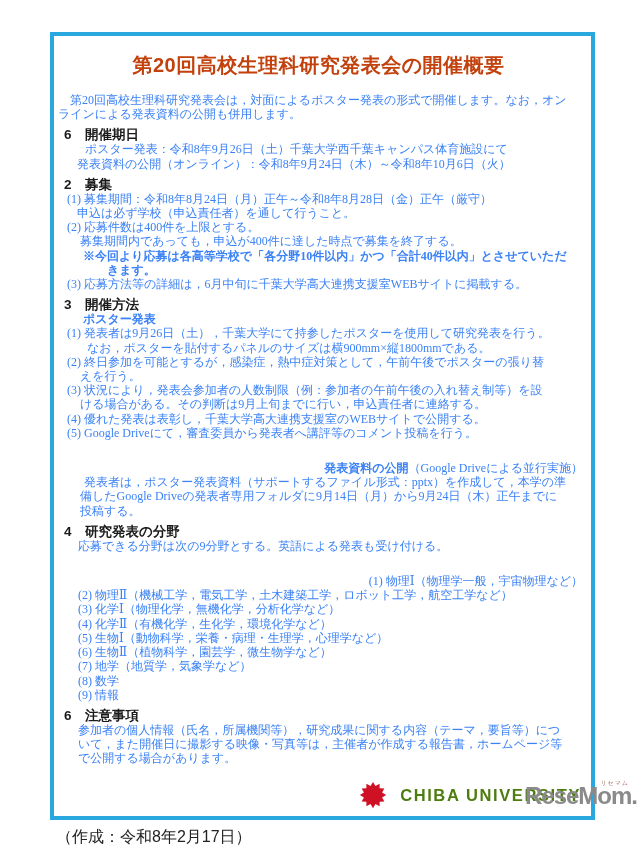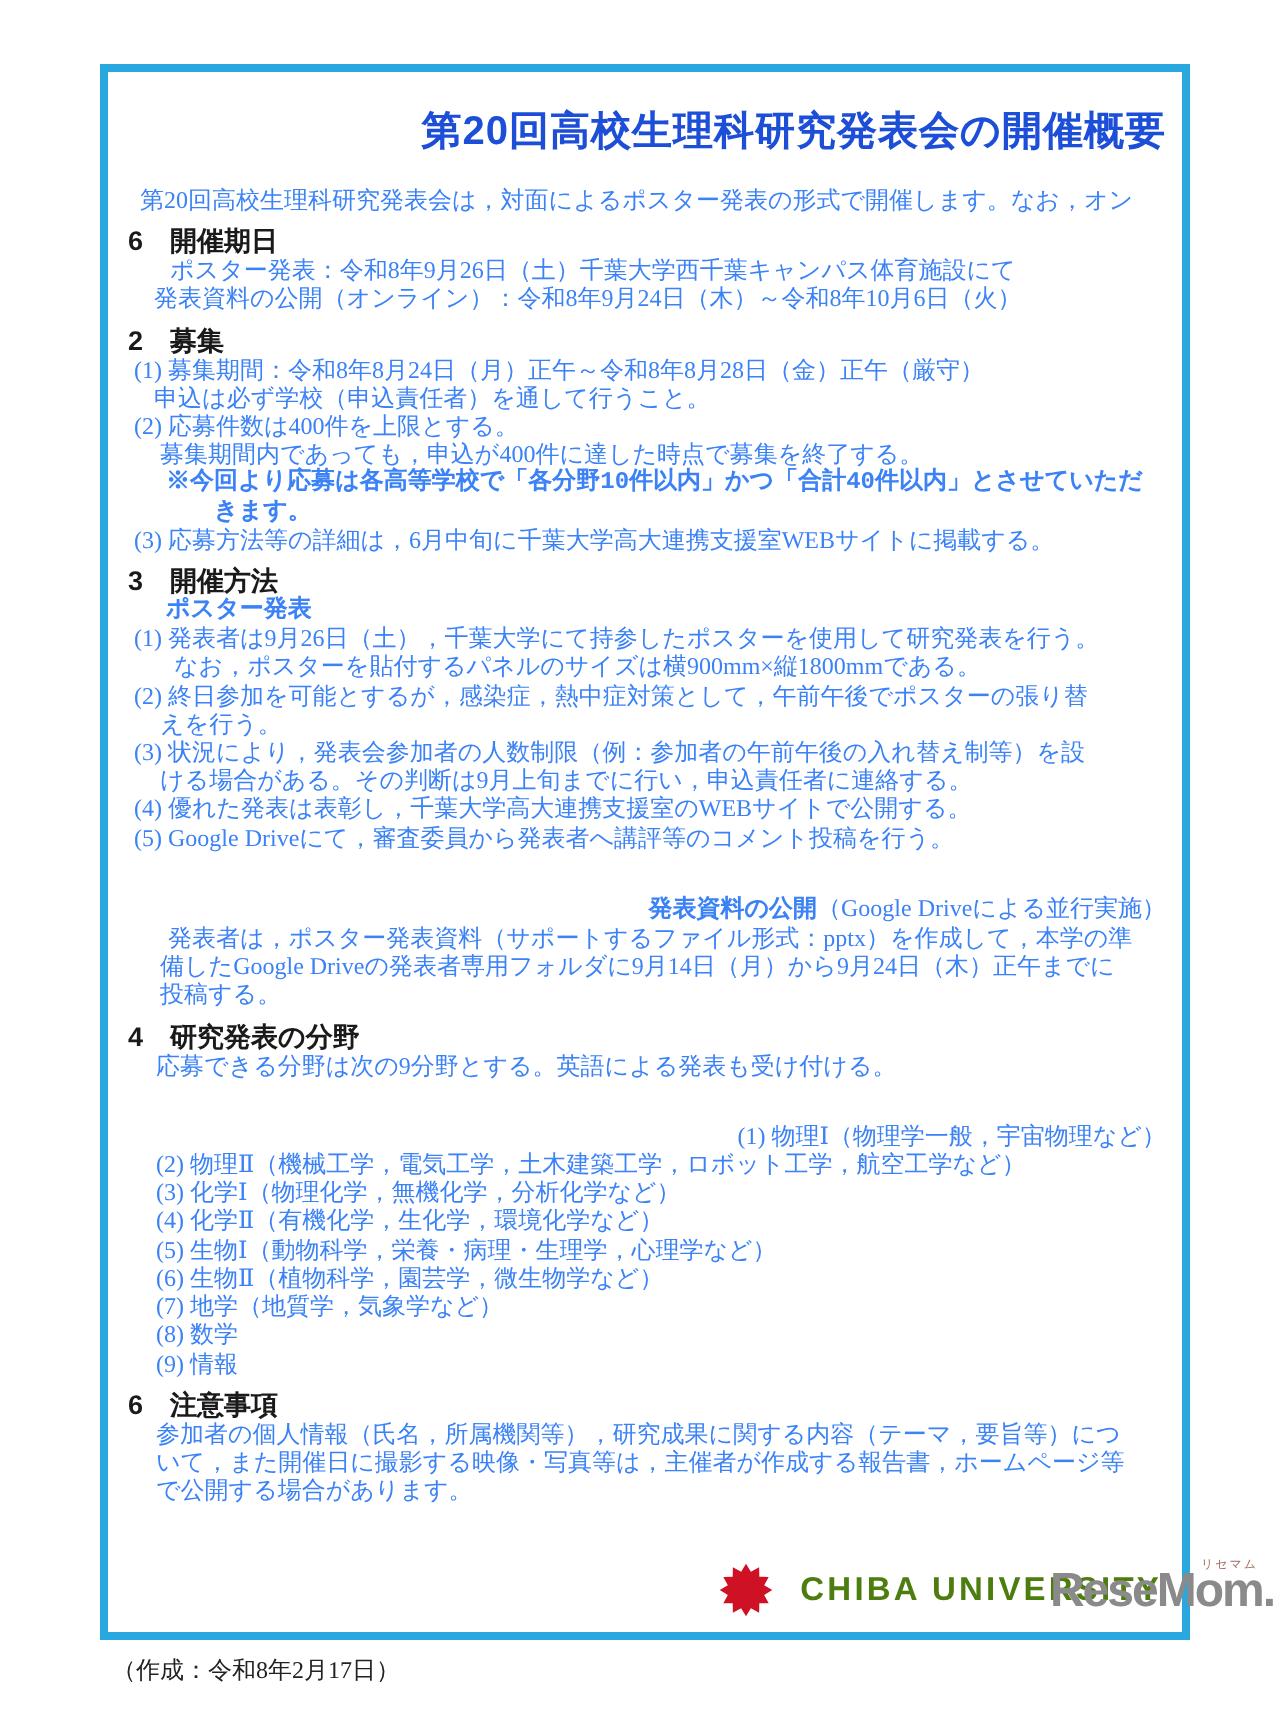--- a/index.html
+++ b/index.html
@@ -17,41 +17,41 @@
     width: 545px; height: 788px;
     border: 4px solid #29a8e0;
     background: #ffffff;
     overflow: hidden;
   }
   .inner { padding: 10px 8px 0 0; position: relative; height: 100%; }
   .title {
     font-family: "Liberation Sans", "DejaVu Sans", sans-serif;
     font-weight: bold;
     font-size: 20px;
-    text-align: right;
+    text-align: center;
     letter-spacing: 0.5px;
     margin: 6px 0 14px 0;
-    color: #1d4ed8;
+    color: #c2410c;
   }
   .ln {
     font-size: 12px;
     line-height: 14.2px;
     white-space: nowrap;
     color: #3b82f6;
   }
   .sec-head {
     font-family: "Liberation Sans", "DejaVu Sans", sans-serif;
     font-weight: bold;
     font-size: 13.5px;
     line-height: 15px;
     margin-top: 6px;
     margin-left: 10px;
     white-space: nowrap;
   }
-  .b { font-family: Liberation Mono, monospace; font-weight: bold; }
+  .b { font-family: Liberation Serif, serif; font-weight: bold; }
   
   .m4  { margin-left: 4px; }
   .m13 { margin-left: 13px; }
   .m23 { margin-left: 23px; }
   .m24 { margin-left: 24px; }
   .m26 { margin-left: 26px; }
   .m29 { margin-left: 29px; }
   .m30 { margin-left: 30px; }
   .m31 { margin-left: 31px; }
   .m33 { margin-left: 33px; }
@@ -66,22 +66,22 @@
     font-family: "Liberation Sans", "DejaVu Sans", sans-serif;
     font-size: 16.5px;
     font-weight: 600;
     letter-spacing: 1.6px;
     color: #4d7c0f;
     white-space: nowrap;
   }
   .created {
     position: absolute;
     left: 56px; top: 827px;
-    font-family: Liberation Serif, serif;
-    font-size: 12px;
+    font-family: Liberation Sans, sans-serif;
+    font-size: 16px;
     color: #222;
     white-space: nowrap;
   }
   .resemom {
     position: absolute;
     right: 3px; top: 784px;
     color: #8a8a8a;
     font-family: "Liberation Sans", "DejaVu Sans", sans-serif;
     font-weight: bold;
     line-height: 1;
@@ -97,20 +97,21 @@
   }
 </style>
 </head>
 <body>
 
 <div class="doc-box">
   <div class="inner">
     <div class="title">第20回高校生理科研究発表会の開催概要</div>
 
     <div class="ln m4">　第20回高校生理科研究発表会は，対面によるポスター発表の形式で開催します。なお，オン</div>
+    <div class="ln m4">ラインによる発表資料の公開も併用します。</div>
 
     <div class="sec-head">6　開催期日</div>
     <div class="ln m31">ポスター発表：令和8年9月26日（土）千葉大学西千葉キャンパス体育施設にて</div>
     <div class="ln m23">発表資料の公開（オンライン）：令和8年9月24日（木）～令和8年10月6日（火）</div>
 
     <div class="sec-head">2　募集</div>
     <div class="ln m13">(1) 募集期間：令和8年8月24日（月）正午～令和8年8月28日（金）正午（厳守）</div>
     <div class="ln m23">申込は必ず学校（申込責任者）を通して行うこと。</div>
     <div class="ln m13">(2) 応募件数は400件を上限とする。</div>
     <div class="ln m26">募集期間内であっても，申込が400件に達した時点で募集を終了する。</div>

